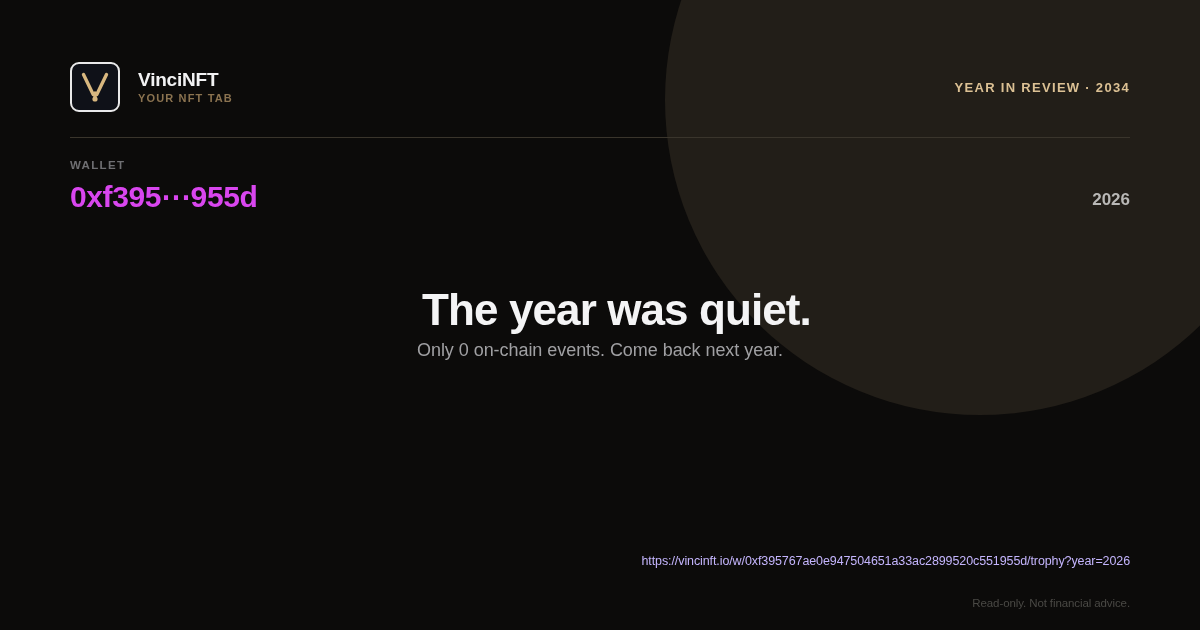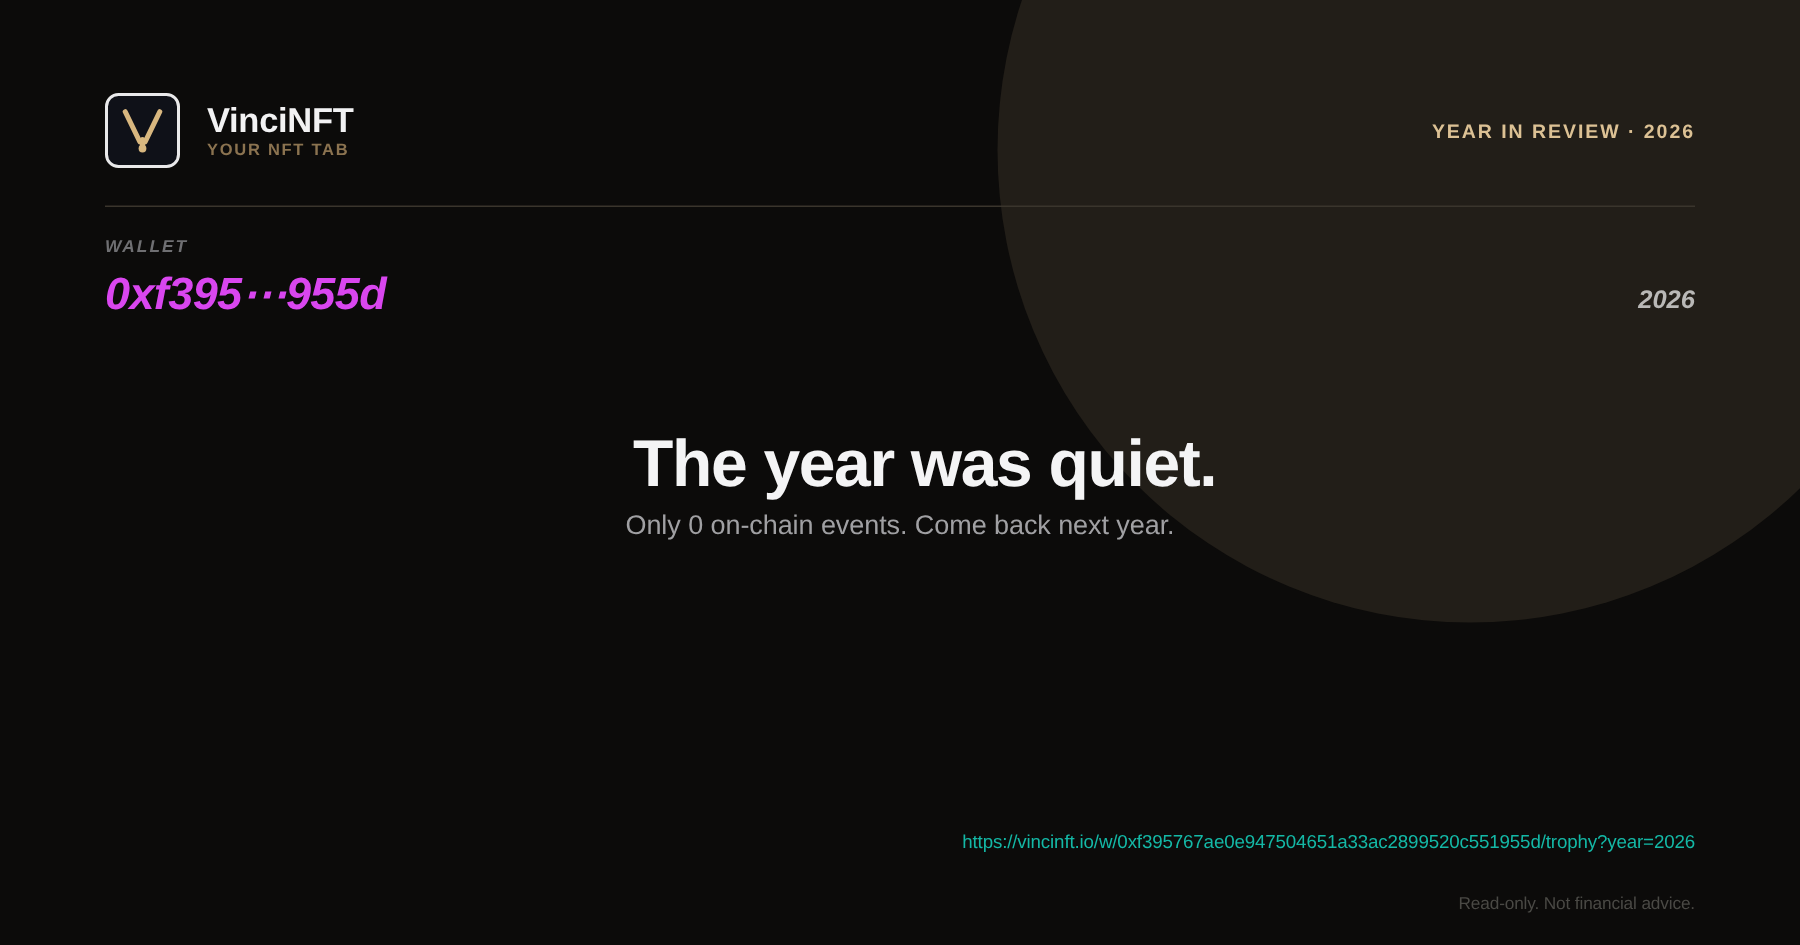--- a/index.html
+++ b/index.html
@@ -63,21 +63,21 @@
     display:flex;
     align-items:center;
     justify-content:center;
     flex:0 0 auto;
   }
   .logo-tile svg { display:block; }
 
   .brand-text { display:flex; flex-direction:column; gap:3px; }
 
   .brand-name {
-    font-size:23px;
+    font-size:19px;
     font-weight:bold;
     color:#f2f2f3;
     letter-spacing:-0.2px;
     line-height:1.05;
   }
 
   .brand-sub {
     font-size:11px;
     font-weight:bold;
     letter-spacing:1.15px;
@@ -102,21 +102,20 @@
   }
 
   
   .wallet-row {
     position:absolute;
     left:70px; top:160px;
     width:1060px;
     display:flex;
     align-items:flex-end;
     justify-content:space-between;
-    font-style:italic;
   }
 
   .wallet-block { display:flex; flex-direction:column; gap:8px; }
 
   .wallet-label {
     font-size:11.5px;
     font-weight:bold;
     letter-spacing:1.35px;
     color:#6f6f72;
     line-height:1;
@@ -166,21 +165,21 @@
 
   
   .footer {
     position:absolute;
     right:70px; bottom:18px;
     text-align:right;
   }
 
   .footer-url {
     font-size:12.5px;
-    color:#14b8a6;
+    color:#c4b5fd;
     line-height:1.5;
     letter-spacing:-0.1px;
     white-space:nowrap;
     text-decoration:none;
     display:block;
   }
 
   .footer-note {
     font-size:11.5px;
     color:#4a4945;
@@ -212,21 +211,21 @@
               <circle cx="15" cy="29" r="2.6" fill="#d8b77f"></circle>
             </svg>
           </span>
         </div>
         <div class="brand-text">
           <div class="brand-name">VinciNFT</div>
           <div class="brand-sub">YOUR NFT TAB</div>
         </div>
       </div>
 
-      <div class="yir">YEAR IN REVIEW · 2026</div>
+      <div class="yir">YEAR IN REVIEW · 2034</div>
     </div>
 
     <div class="divider"></div>
 
     <div class="wallet-row">
       <div class="wallet-block">
         <div class="wallet-label">WALLET</div>
         <div class="wallet-addr">0xf395⋯955d</div>
       </div>
       <div class="wallet-year">2026</div>

